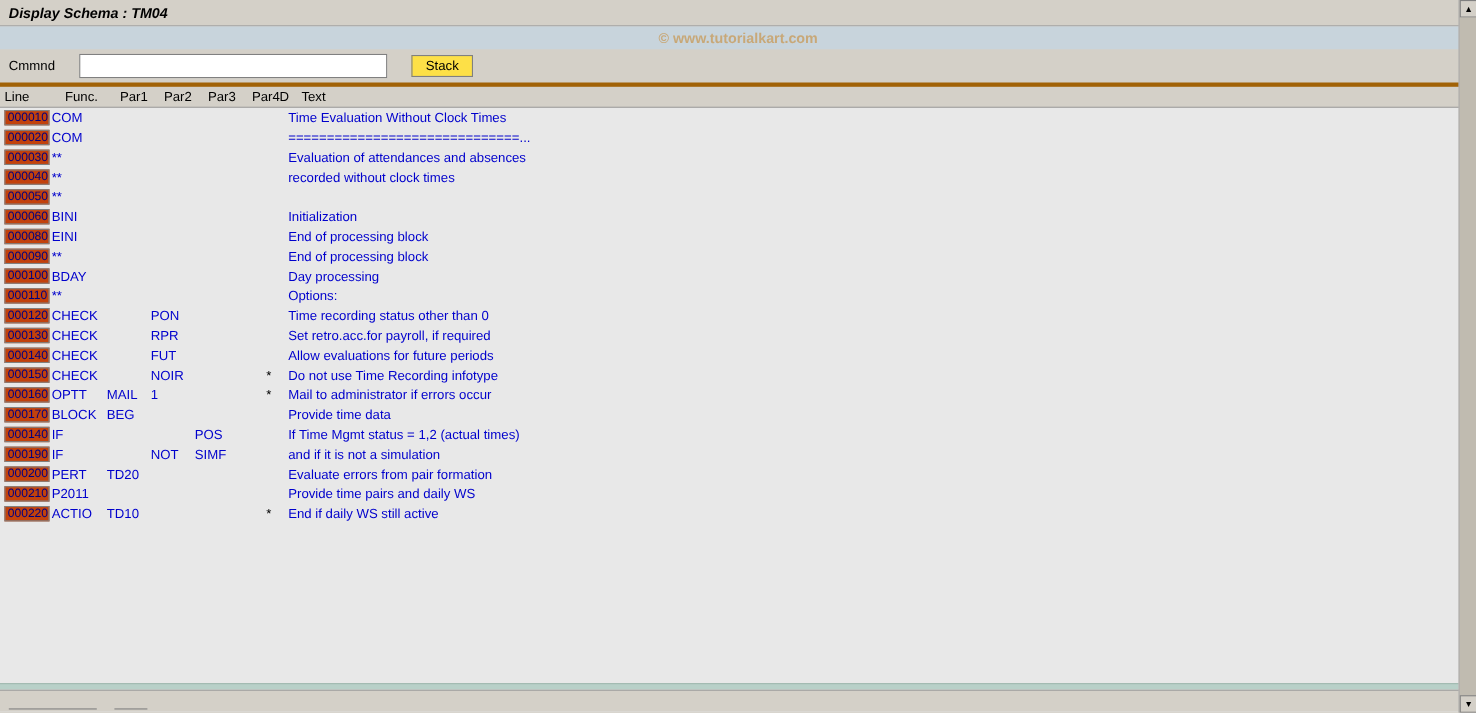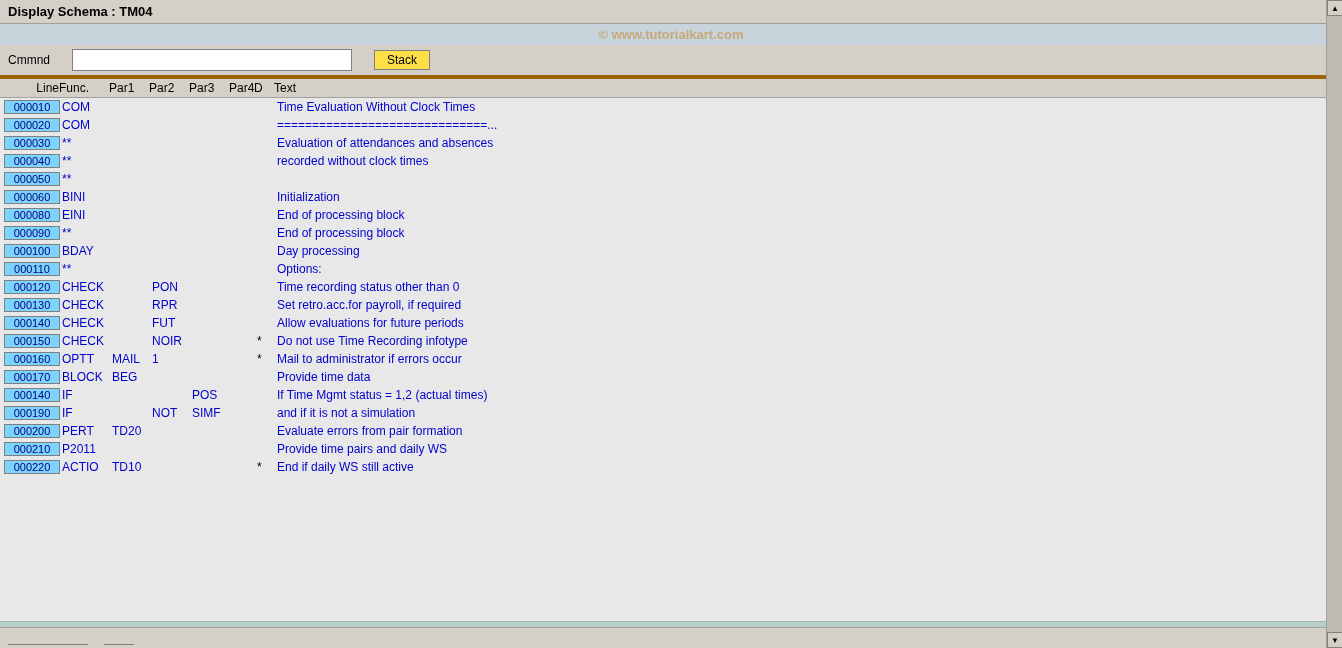--- a/index.html
+++ b/index.html
@@ -8,20 +8,21 @@
       font-size: 12px;
       background: #d4d0c8;
       width: 1342px;
       height: 648px;
       overflow: hidden;
     }
     .title-bar {
       background: #d4d0c8;
       padding: 4px 8px;
       font-weight: bold;
+      font-style: italic;
       font-size: 13px;
       color: #000;
       border-bottom: 1px solid #a0a0a0;
     }
     .watermark-bar {
       background: #c8d4dc;
       text-align: center;
       padding: 3px;
       color: #c8a878;
       font-size: 13px;
@@ -66,44 +67,44 @@
       padding: 2px 4px;
       background: #d4d0c8;
       border-bottom: 1px solid #a0a0a0;
       gap: 0;
     }
     .col-header {
       font-size: 12px;
       font-weight: normal;
       color: #000;
     }
-    .col-line { width: 55px; text-align: right; }
+    .col-line { width: 55px; }
     .col-func { width: 50px; }
     .col-par1 { width: 40px; }
     .col-par2 { width: 40px; }
     .col-par3 { width: 40px; }
     .col-par4 { width: 25px; }
     .col-d { width: 20px; }
     .col-text { flex: 1; }
     .data-row {
       display: flex;
       padding: 1px 4px;
       align-items: center;
       min-height: 18px;
     }
     .cell {
       font-size: 12px;
       white-space: nowrap;
       overflow: hidden;
     }
     .cell-line {
-      width: 56px;
+      width: 41px;
       color: #000080;
       border: 1px solid #808080;
-      background: #7dd3fc;
+      background: #c2410c;
       padding: 0 2px;
       font-size: 11px;
       text-align: center;
     }
     .cell-func { width: 50px; color: #0000cc; font-weight: normal; padding-left: 2px; }
     .cell-par1 { width: 40px; color: #0000cc; padding-left: 2px; }
     .cell-par2 { width: 40px; color: #0000cc; padding-left: 2px; }
     .cell-par3 { width: 40px; color: #0000cc; padding-left: 2px; }
     .cell-par4 { width: 25px; color: #0000cc; padding-left: 2px; }
     .cell-d { width: 20px; color: #000; padding-left: 2px; }

